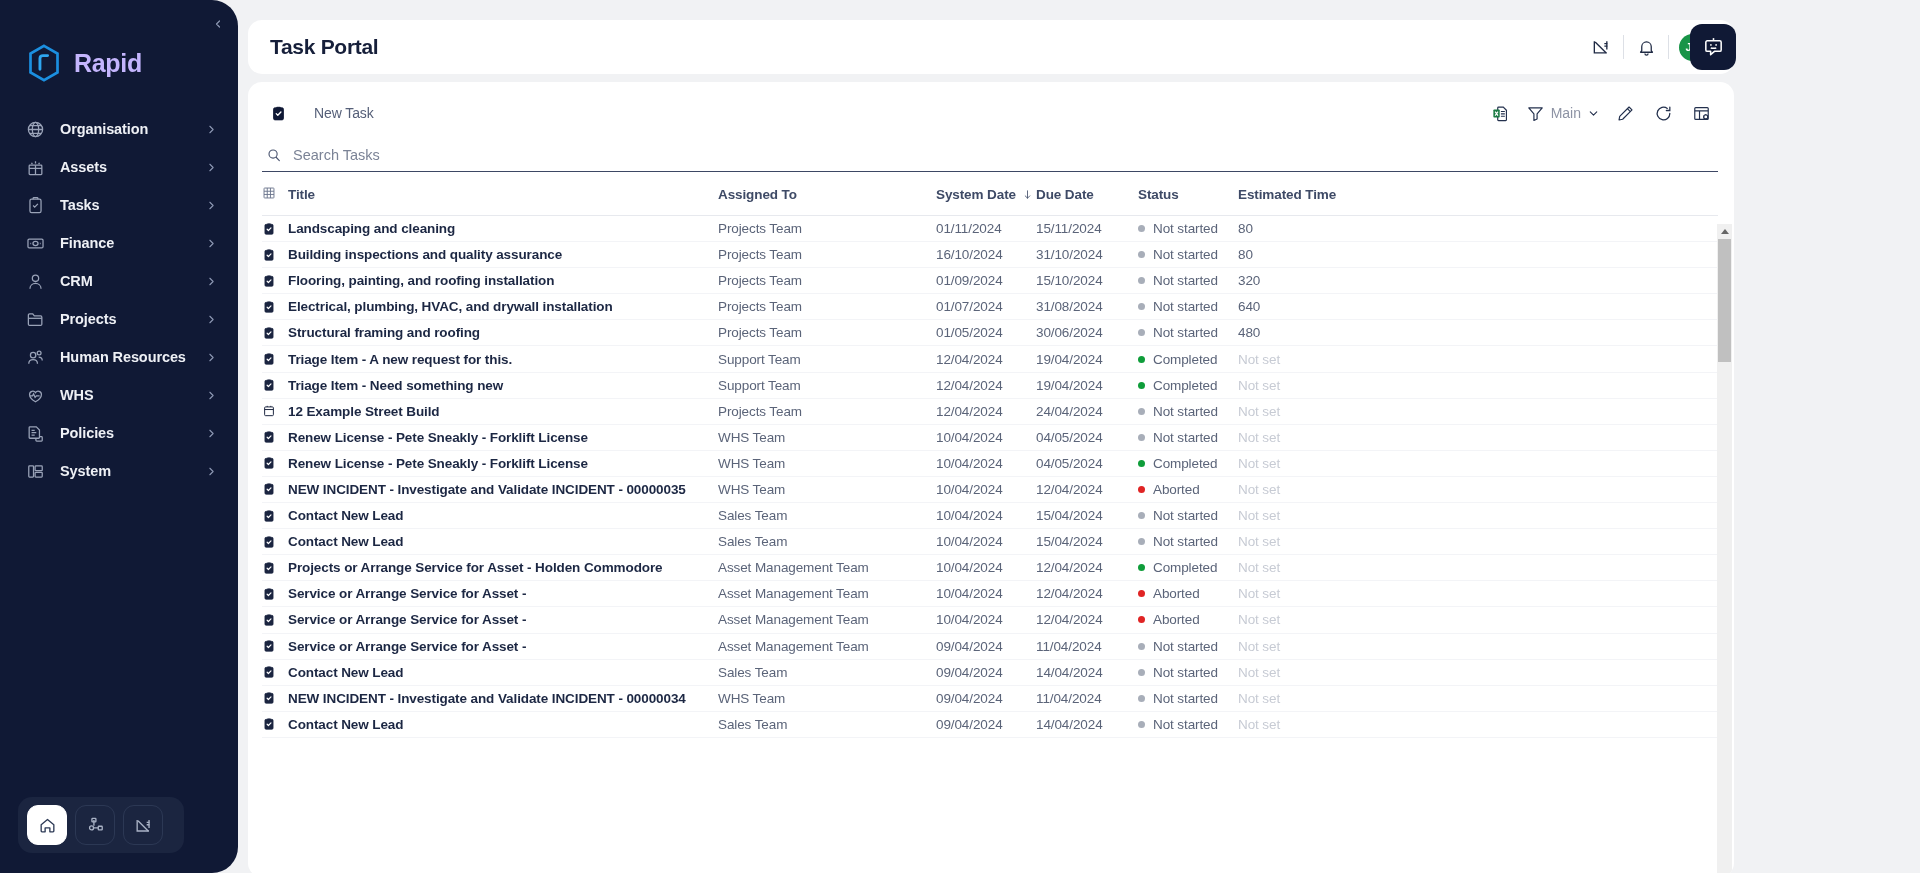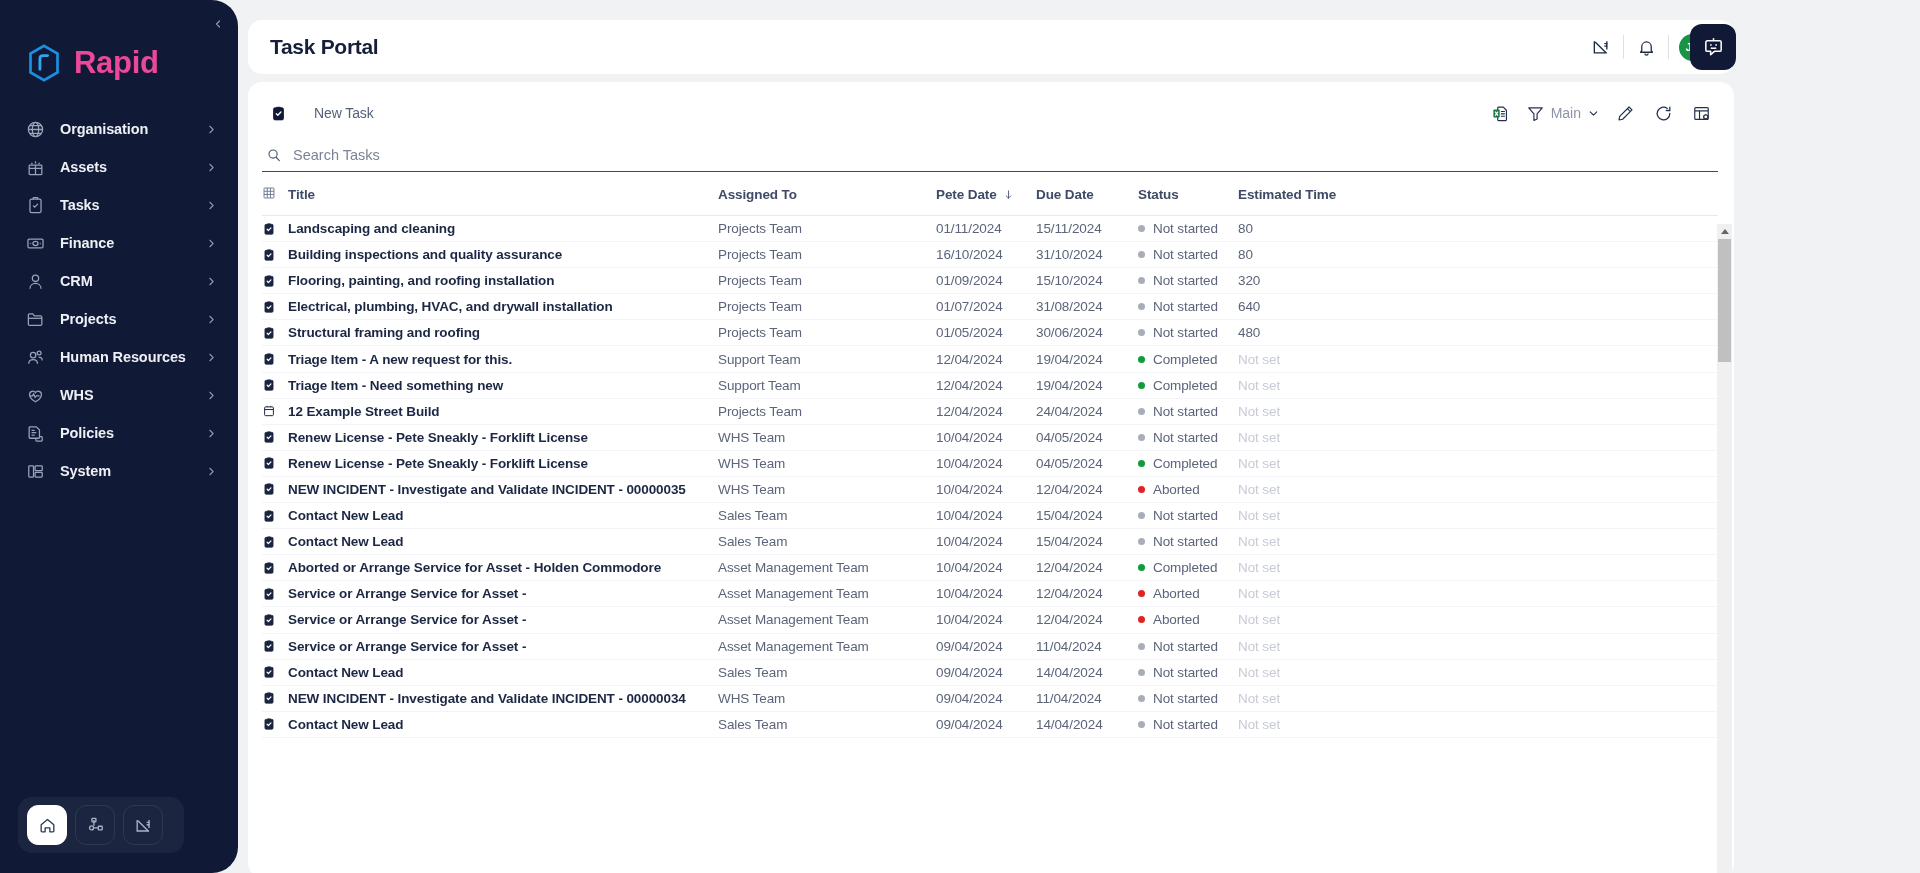--- a/index.html
+++ b/index.html
@@ -27,21 +27,21 @@
     cursor: pointer;
   }
   #collapse-btn svg { stroke: #8d98b3; }
   .brand {
     display: flex; align-items: center; gap: 12px;
     padding: 34px 0 0 26px;
     height: 92px;
   }
   .brand-mark { width: 36px; height: 40px; flex: none; }
   .brand-text {
-    color: #ec4899; font-size: 31px; font-weight: bold;
+    color: #c4b5fd; font-size: 25px; font-weight: bold;
     letter-spacing: -0.3px;
   }
   .nav { margin-top: 18px; }
   .nav-item {
     display: flex; align-items: center;
     height: 38px; margin: 0 10px;
     padding: 0 10px 0 14px;
     border-radius: 8px;
     cursor: pointer; position: relative;
   }
@@ -547,21 +547,21 @@
         <thead>
           <tr>
             <th>
               <svg width="14" height="14" viewBox="0 0 24 24" fill="none" stroke="#6b748c" stroke-width="1.6">
                   <rect x="3.5" y="3.5" width="17" height="17" rx="1"></rect>
                   <path d="M3.5 9h17M3.5 14.5h17M9 3.5v17M14.5 3.5v17"></path>
                 </svg>
             </th>
             <th><span>Title</span></th>
             <th><span>Assigned To</span></th>
-            <th><span>Pete Date</span><span class="sorticon"><svg width="11" height="11" viewBox="0 0 24 24" fill="none" stroke="#3e4a66" stroke-width="1.8" stroke-linecap="round" stroke-linejoin="round">
+            <th><span>System Date</span><span class="sorticon"><svg width="11" height="11" viewBox="0 0 24 24" fill="none" stroke="#3e4a66" stroke-width="1.8" stroke-linecap="round" stroke-linejoin="round">
                     <path d="M12 4v16"></path>
                     <polyline points="7 15 12 20 17 15"></polyline>
                   </svg></span></th>
             <th><span>Due Date</span></th>
             <th><span>Status</span></th>
             <th><span>Estimated Time</span></th>
           </tr>
         </thead>
         <tbody id="tbody">
             <tr>
@@ -853,21 +853,21 @@
             <tr>
               <td class="c-icon">
                 <span class="row-ico">
                   <svg width="14" height="14" viewBox="0 0 24 24" fill="#1b2540" stroke="#1b2540" stroke-width="1.2">
                     <rect x="5" y="4" width="14" height="17" rx="2"></rect>
                     <path d="M9.5 3.2h5v2.6h-5z"></path>
                     <polyline points="8.8 12.4 11 14.6 15.4 10" fill="none" stroke="#ffffff" stroke-width="2" stroke-linecap="round" stroke-linejoin="round"></polyline>
                   </svg>
                 </span>
               </td>
-              <td class="c-title">Aborted or Arrange Service for Asset - Holden Commodore</td>
+              <td class="c-title">Projects or Arrange Service for Asset - Holden Commodore</td>
               <td>Asset Management Team</td>
               <td>10/04/2024</td>
               <td>12/04/2024</td>
               <td>
                 <span class="status-cell">
                   <span class="dot" style="background:#0f9d3a"></span>
                   <span>Completed</span>
                 </span>
               </td>
               <td class="muted">Not set</td>

